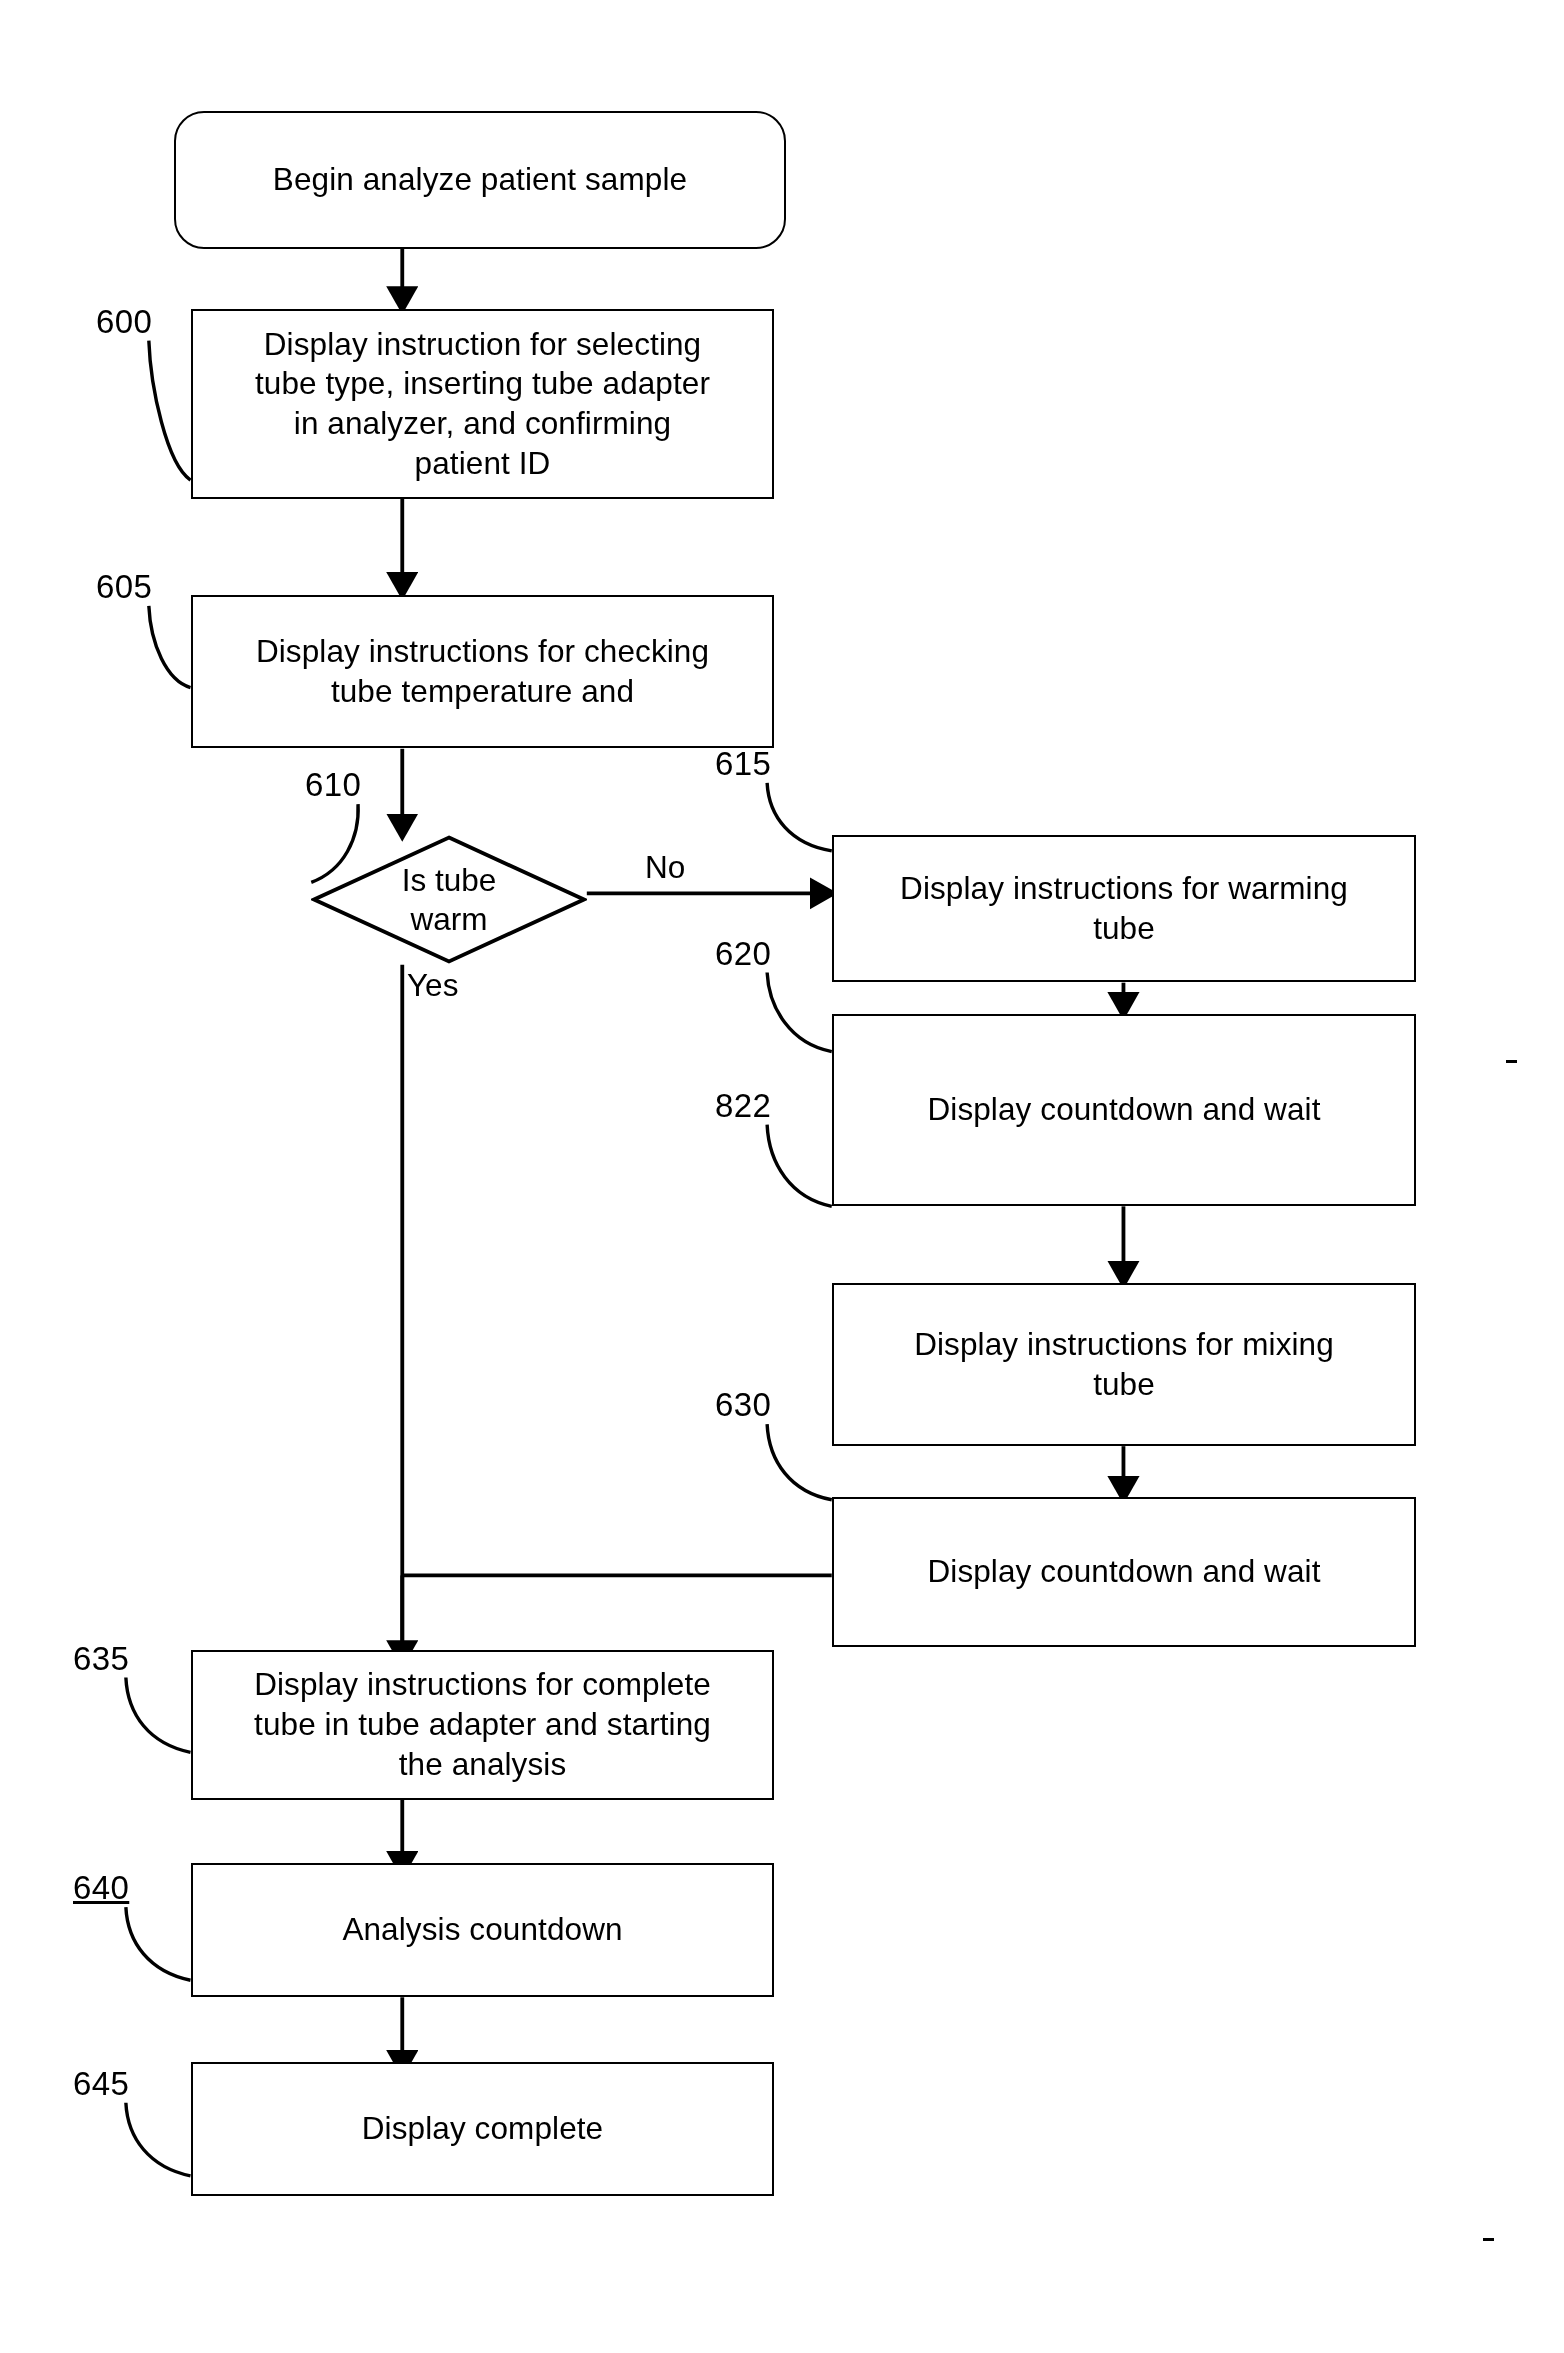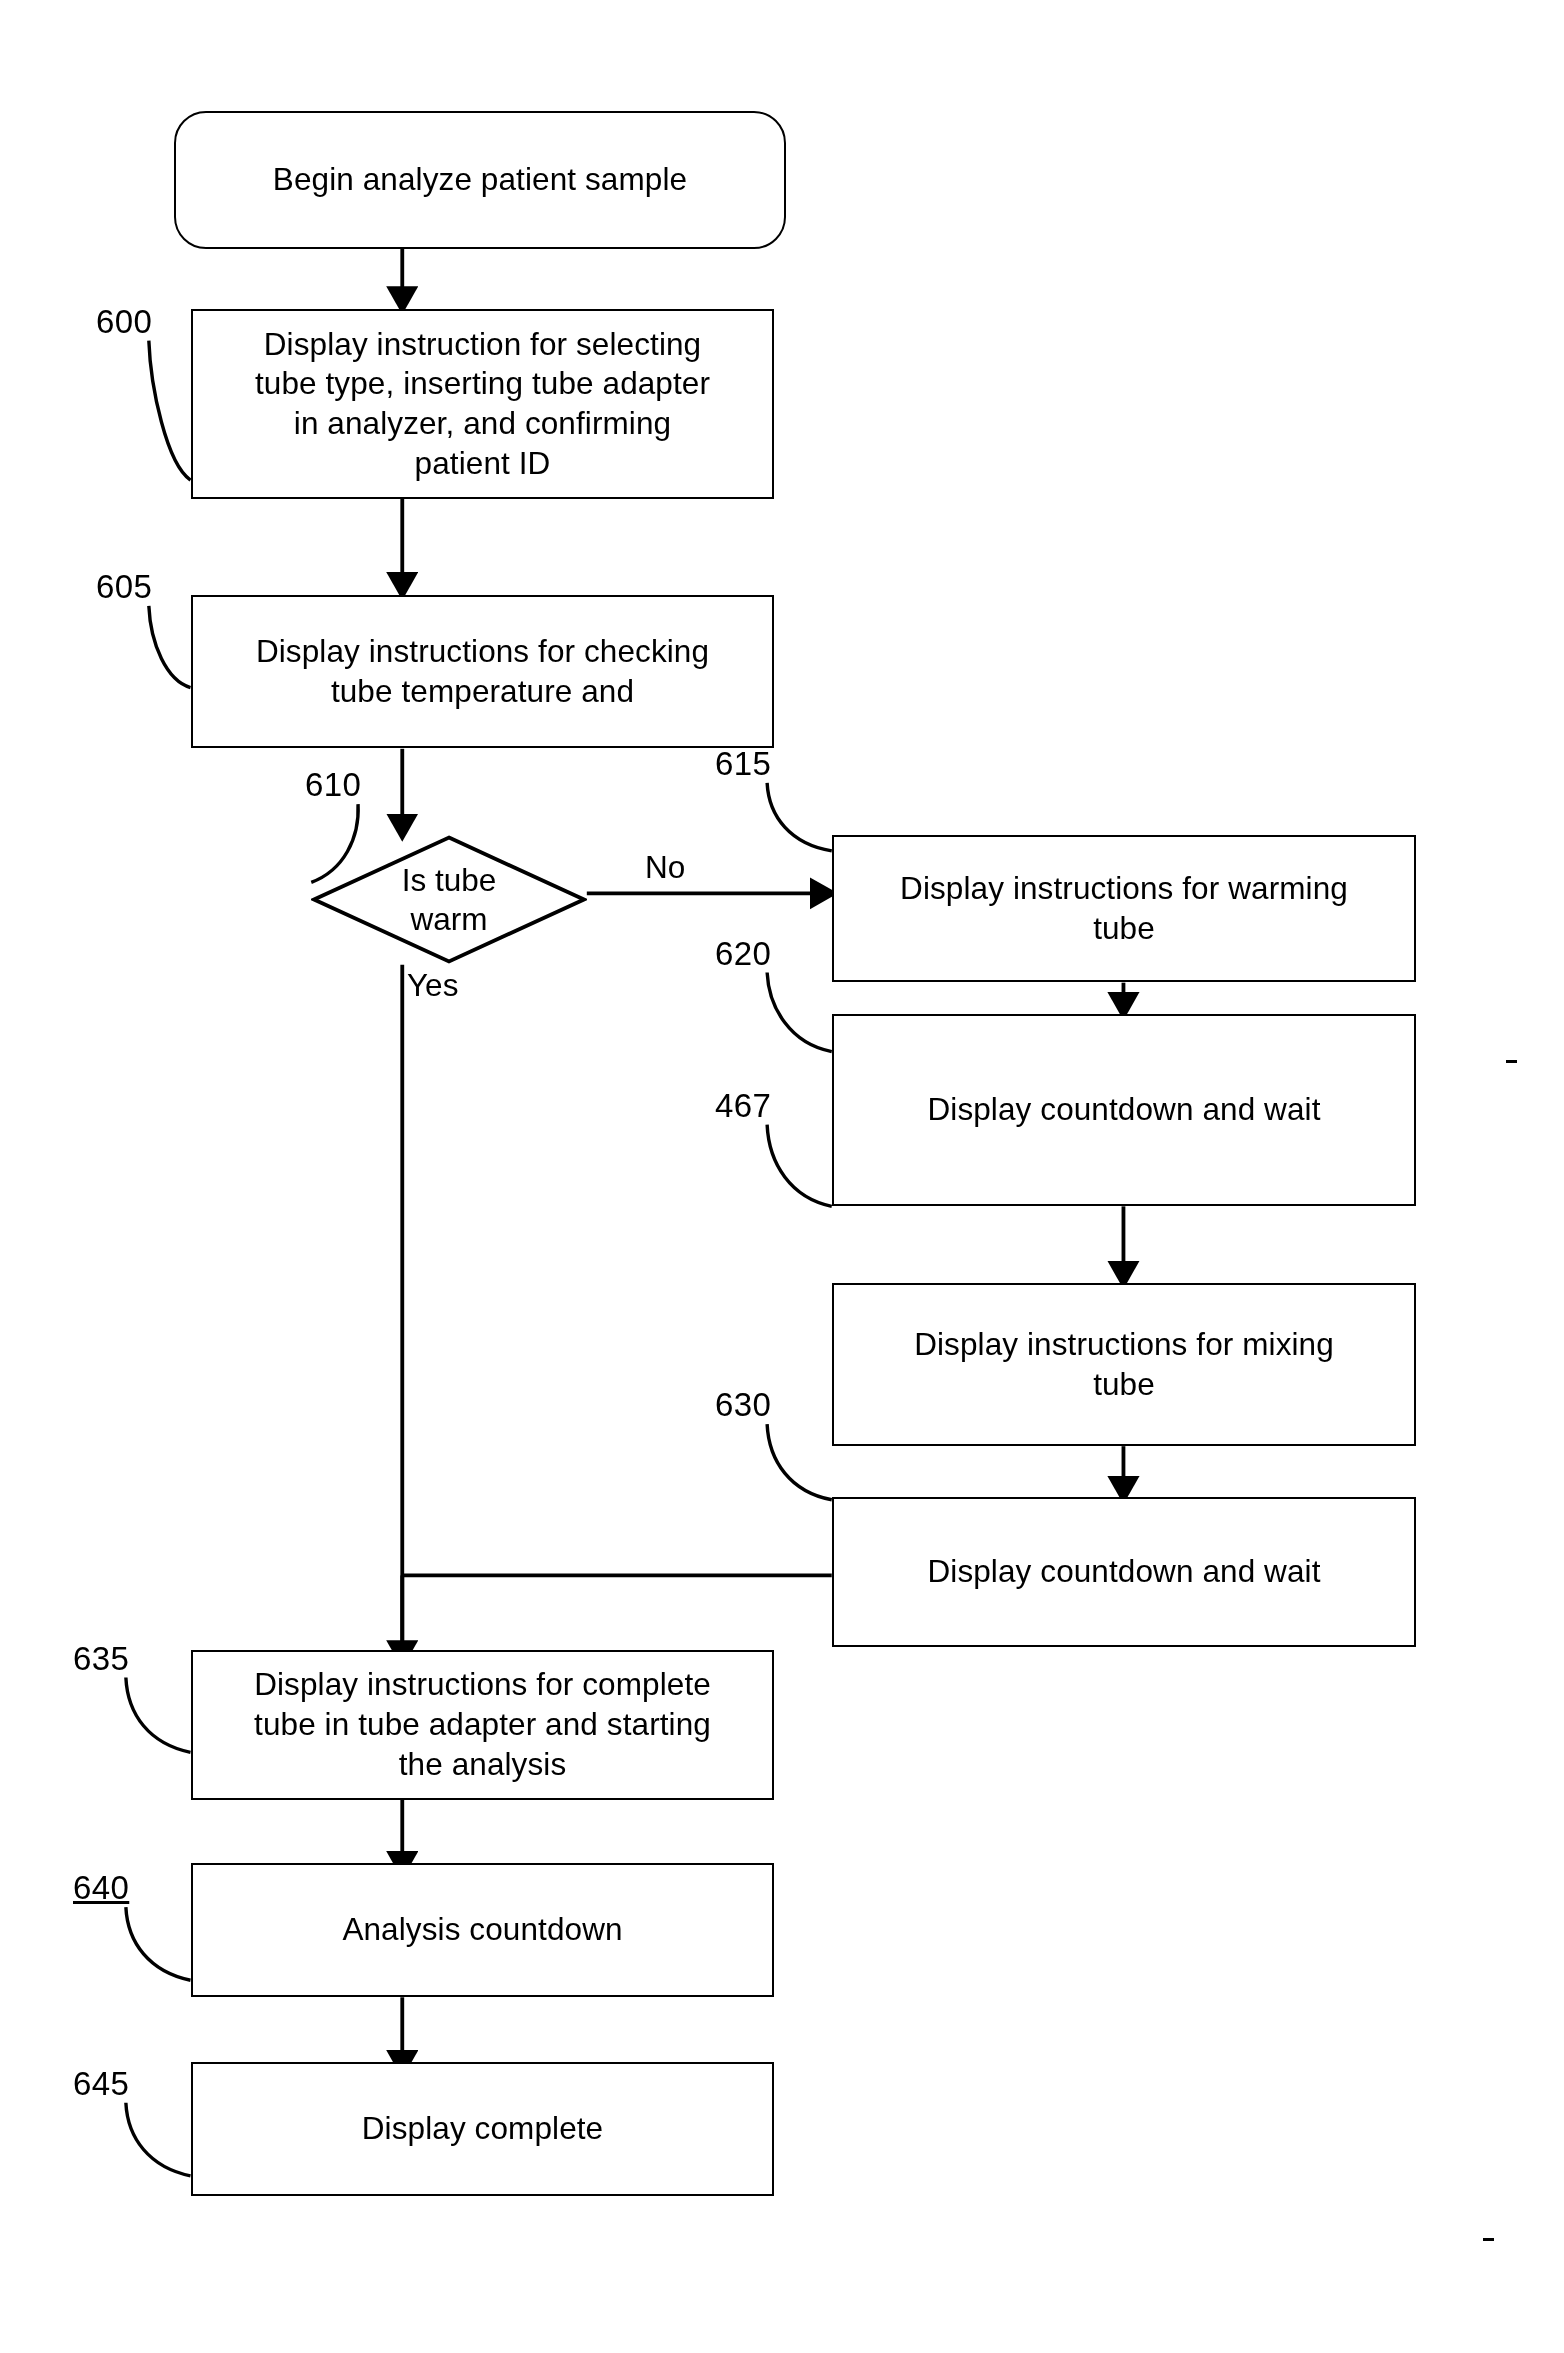--- a/index.html
+++ b/index.html
@@ -136,21 +136,21 @@
       <path d="M902,920 C904,960 930,992 978,1000"></path>
       <path d="M902,1143 C904,1185 930,1227 978,1236"></path>
       <path d="M902,1322 C904,1368 930,1408 978,1418"></path>
       <path d="M902,1674 C904,1718 930,1754 978,1763"></path>
       <path d="M148,1972 C150,2016 176,2050 224,2060"></path>
       <path d="M148,2242 C150,2284 176,2318 224,2328"></path>
       <path d="M148,2472 C150,2514 176,2548 224,2558"></path>
     </g>
   </svg>
 
-  <div class="node rounded" style="left:174px; top:111px; width:612px; height:138px;">
+  <div class="node rounded" style="left:174px; top:111px; width:612px; height:138px;border-radius:30px;">
     <div class="node-label">Begin analyze patient sample</div>
   </div>
 
   <div class="node" style="left:191px; top:309px; width:583px; height:190px;">
     <div class="node-label">Display instruction for selecting
 tube type, inserting tube adapter
 in analyzer, and confirming
 patient ID</div>
   </div>
 
@@ -202,21 +202,21 @@
   <div class="ref" style="left:96px; top:305px;">600</div>
 
   <div class="ref" style="left:96px; top:570px;">605</div>
 
   <div class="ref" style="left:305px; top:768px;">610</div>
 
   <div class="ref" style="left:715px; top:747px;">615</div>
 
   <div class="ref" style="left:715px; top:937px;">620</div>
 
-  <div class="ref" style="left:715px; top:1089px;">467</div>
+  <div class="ref" style="left:715px; top:1089px;">822</div>
 
   <div class="ref" style="left:715px; top:1388px;">630</div>
 
   <div class="ref" style="left:73px; top:1642px;">635</div>
 
   <div class="ref" style="left:73px; top:1871px;text-decoration:underline;">640</div>
 
   <div class="ref" style="left:73px; top:2067px;">645</div>
 
   <div class="edge-label" style="left:645px; top:852px;">No</div>

